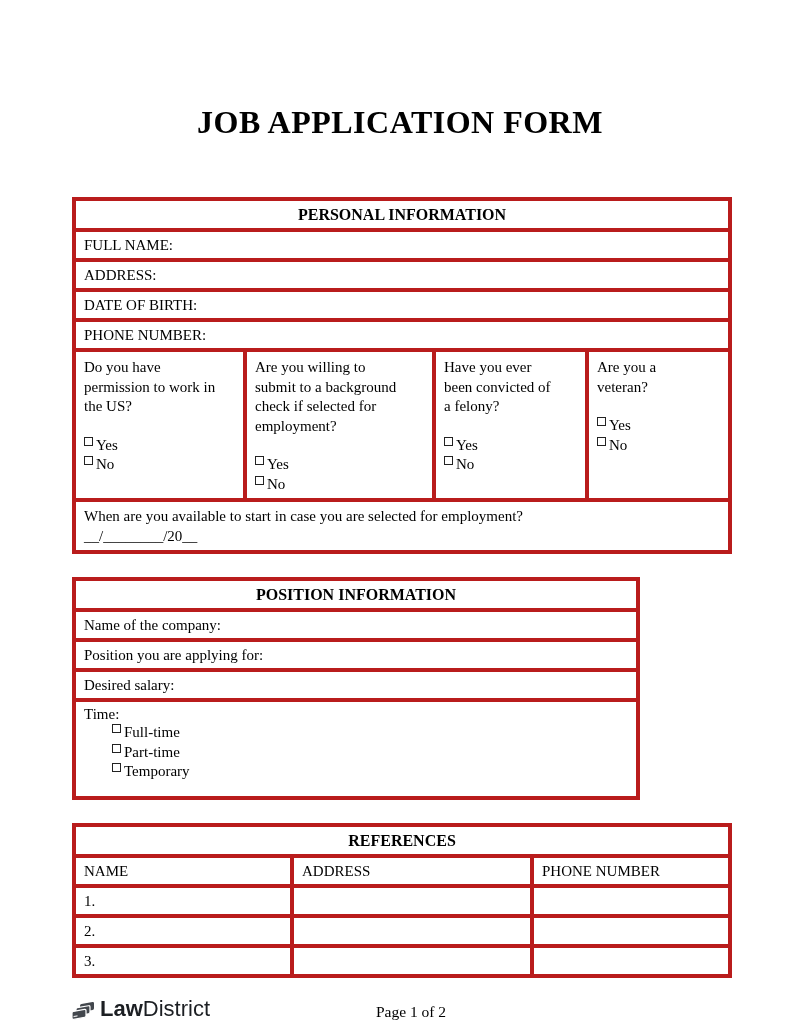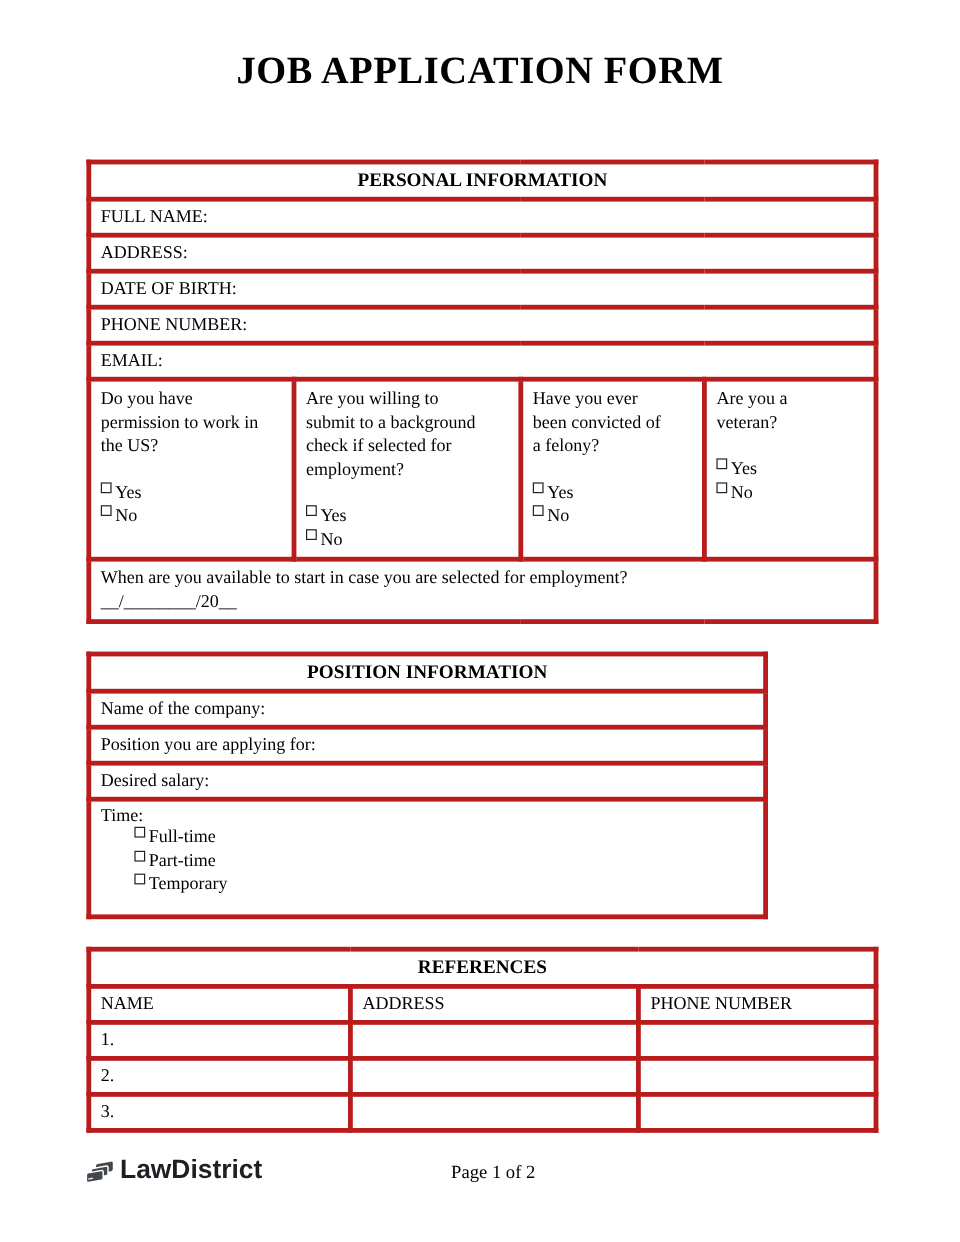--- a/index.html
+++ b/index.html
@@ -1,21 +1,21 @@
 <!DOCTYPE html>
 <html><head>
 <meta charset="utf-8">
 <style>
   html,body { margin:0; padding:0; background:#ffffff; }
   .page {
     width:800px; height:1035px; background:#ffffff; position:relative;
     font-family:"Liberation Serif","DejaVu Serif",serif; color:#000;
   }
   .doc-title {
-    margin:0; padding-top:40px; text-align:center;
+    margin:0; padding-top:104px; text-align:center;
     font-size:32px; font-weight:bold; letter-spacing:0.5px;
   }
   table.form-table {
     border-collapse:collapse; width:568px; margin-left:72px; table-layout:fixed;
   }
   table.t1 { margin-top:56px; }
   table.t2 { margin-top:23px; }
   table.t3 { margin-top:23px; }
   td, th {
     border:4px solid #b91c1c; font-size:15px; padding:4px 8px;
@@ -38,21 +38,21 @@
   .indent { margin-left:28px; }
   .ref-colhead td { height:30px; text-align:left; vertical-align:middle; }
   .ref-row td { height:30px; vertical-align:middle; }
   .footer { position:relative; width:800px; margin-top:16px; height:42px;padding-left:11px; }
   .brand {
     position:absolute; left:70px; top:2px; display:flex; align-items:center;
     font-family:"Liberation Sans","DejaVu Sans",sans-serif; font-size:22px; color:#1c1f23;
   }
   .brand .icon { margin-right:4px; display:inline-flex; }
   .brand .law { font-weight:bold; }
-  .brand .district { font-weight:bold; }
+  .brand .district { font-weight:normal; }
   .page-indicator {
     text-align:center; font-size:15.5px; padding-top:9px; color:#000;
   }
 </style>
 </head>
 <body>
 
 <div class="page">
 
   <h1 class="doc-title">JOB APPLICATION FORM</h1>
@@ -72,23 +72,20 @@
           <td colspan="4">FULL NAME:</td>
         </tr>
     <tr class="field-row">
           <td colspan="4">ADDRESS:</td>
         </tr>
     <tr class="field-row">
           <td colspan="4">DATE OF BIRTH:</td>
         </tr>
     <tr class="field-row">
           <td colspan="4">PHONE NUMBER:</td>
-        </tr>
-    <tr class="field-row">
-          <td colspan="4">EMAIL:</td>
         </tr>
     <tr class="questions-row">
       <td>
         <div class="q-text">Do you have permission to work in the US?</div>
         <div class="opts">
           <div class="opt"><span class="cb"></span><span>Yes</span></div>
           <div class="opt"><span class="cb"></span><span>No</span></div>
         </div>
       </td>
       <td>

